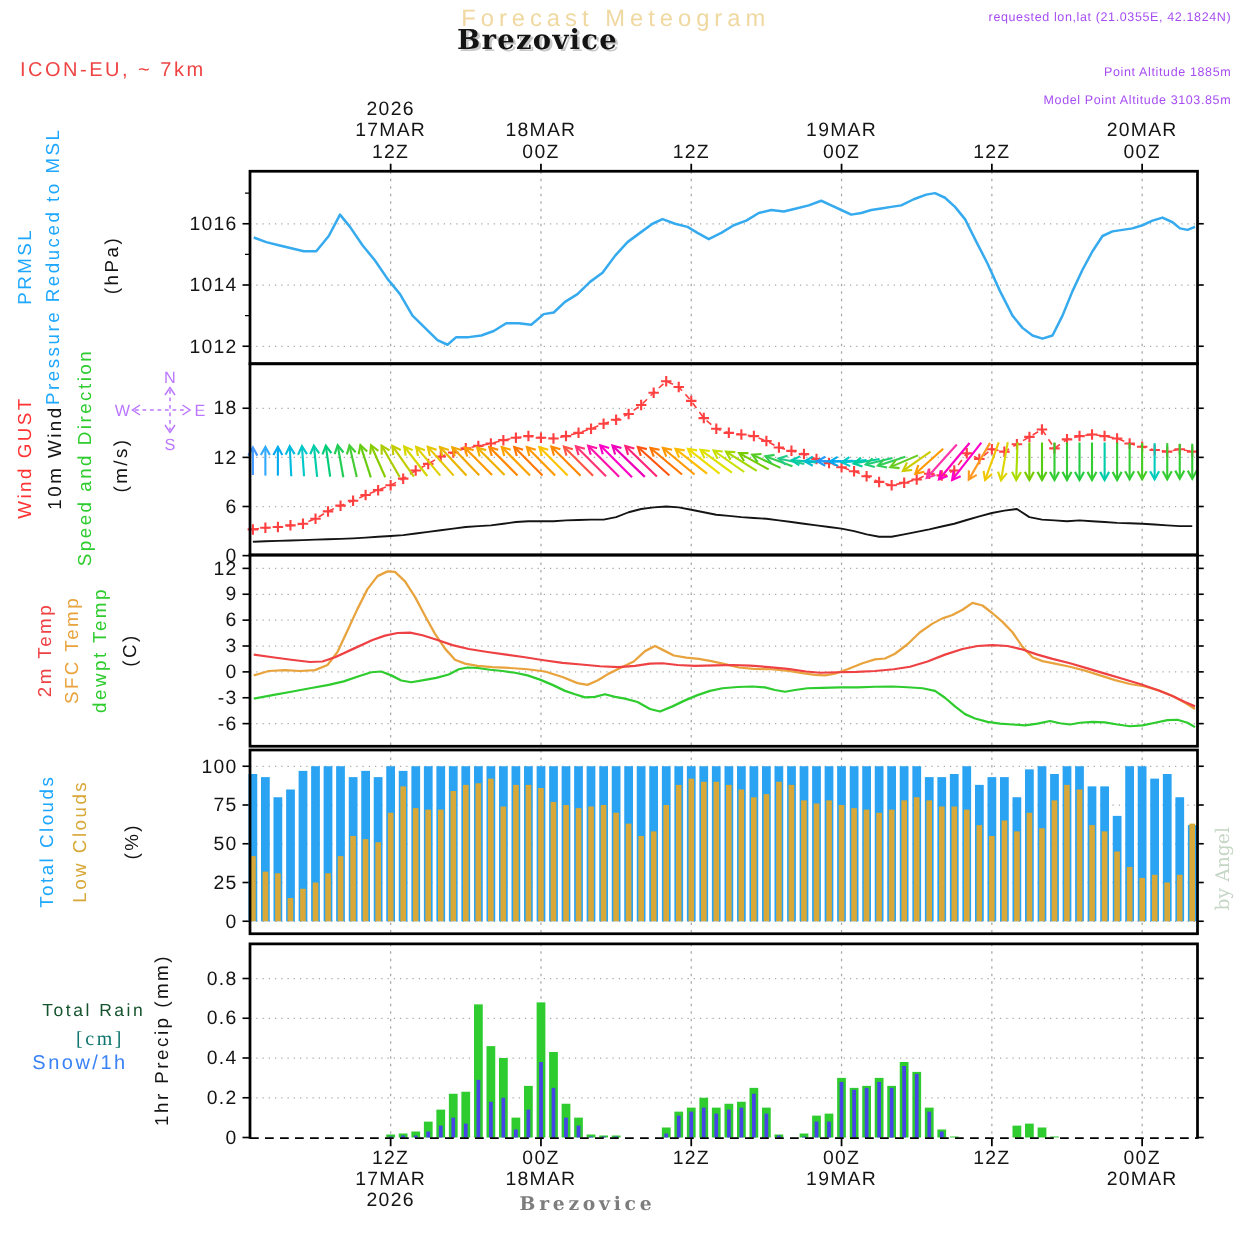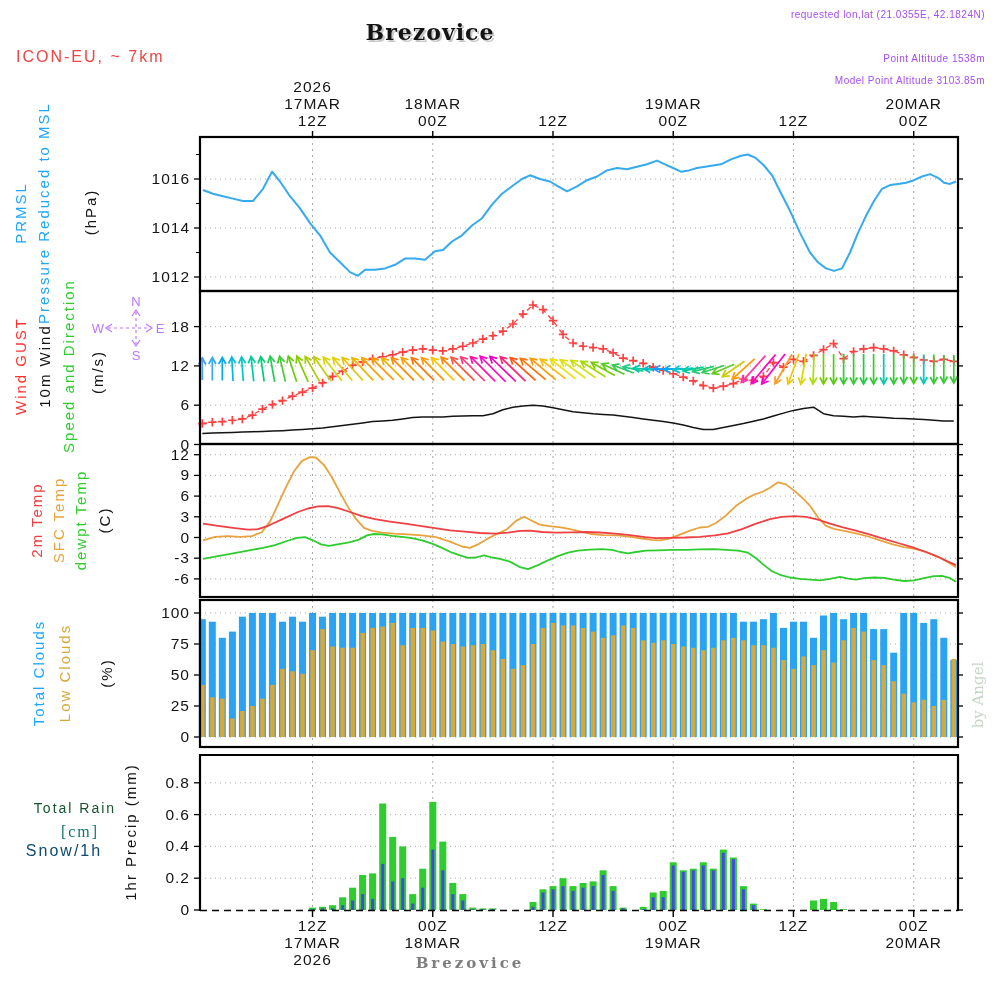--- a/index.html
+++ b/index.html
@@ -19,23 +19,24 @@
   #model-label{left:16px;top:48px;color:#ef4444;font-size:16px;letter-spacing:2px;}
   #watermark{left:978px;top:695px;color:#c5d6c5;font-size:15px;
              font-family:"DejaVu Serif","Liberation Serif",serif;}
   #footer-station{left:470px;top:963px;color:#7d7d7d;font-weight:bold;letter-spacing:3px;
                   font-family:"DejaVu Serif","Liberation Serif",serif;font-size:15px;}
 </style>
 </head>
 <body>
 
 <div id="stage">
+  <div class="abs" id="forecast-title">Forecast Meteogram</div>
   <div class="abs" id="station-title">Brezovice</div>
   <div class="hdr-right" style="top:9px">requested lon,lat (21.0355E, 42.1824N)</div>
-  <div class="hdr-right" style="top:53px">Point Altitude 1538m</div>
+  <div class="hdr-right" style="top:53px">Point Altitude 1885m</div>
   <div class="hdr-right" style="top:75px">Model Point Altitude 3103.85m</div>
   <div class="abs" id="model-label">ICON-EU, ~ 7km</div>
 
   <svg id="chart" width="1000" height="1000">
       <g>
         <line x1="200" y1="277" x2="958" y2="277" stroke="#a8a8a8" stroke-width="1" stroke-dasharray="1 4"></line>
         <line x1="194" y1="277" x2="200" y2="277" stroke="#000" stroke-width="1.3"></line>
         <line x1="958" y1="277" x2="963" y2="277" stroke="#000" stroke-width="1.3"></line>
         <text x="190" y="282" text-anchor="end" font-size="15.5" letter-spacing="1" fill="#141414">1012</text>
         <line x1="200" y1="228" x2="958" y2="228" stroke="#a8a8a8" stroke-width="1" stroke-dasharray="1 4"></line>
@@ -882,20 +883,20 @@
       <div class="abs rot" style="left: 68px; top: 366px; color: rgb(46, 204, 46); font-size: 15px; letter-spacing: 2px;">Speed and Direction</div>
       <div class="abs rot" style="left: 97px; top: 372px; color: rgb(20, 20, 20); font-size: 15px; letter-spacing: 2px;">(m/s)</div>
       <div class="abs rot" style="left: 36px; top: 520px; color: rgb(238, 65, 67); font-size: 15px; letter-spacing: 2px;">2m Temp</div>
       <div class="abs rot" style="left: 58px; top: 520px; color: rgb(232, 163, 61); font-size: 15px; letter-spacing: 2px;">SFC Temp</div>
       <div class="abs rot" style="left: 80px; top: 520px; color: rgb(46, 204, 46); font-size: 15px; letter-spacing: 2px;">dewpt Temp</div>
       <div class="abs rot" style="left: 104px; top: 520px; color: rgb(20, 20, 20); font-size: 15px; letter-spacing: 2px;">(C)</div>
       <div class="abs rot" style="left: 38px; top: 673px; color: rgb(30, 167, 255); font-size: 15px; letter-spacing: 2px;">Total Clouds</div>
       <div class="abs rot" style="left: 64px; top: 673px; color: rgb(216, 168, 56); font-size: 15px; letter-spacing: 2px;">Low Clouds</div>
       <div class="abs rot" style="left: 106px; top: 673px; color: rgb(20, 20, 20); font-size: 15px; letter-spacing: 2px;">(%)</div>
       <div class="abs ctr" style="left: 75px; top: 808px; color: #14532d; font-size: 14px; letter-spacing: 2px;">Total  Rain</div>
-      <div class="abs ctr" style="left: 64px; top: 851px; color: #0c4a6e; font-size: 16px; letter-spacing: 2px;">Snow/1h</div>
+      <div class="abs ctr" style="left: 64px; top: 851px; color: #3b82f6; font-size: 16px; letter-spacing: 2px;">Snow/1h</div>
       <div class="abs ctr" style="left: 80px; top: 832px; color: #0f766e; font-size: 16px; letter-spacing: 2px; font-family: Liberation Serif, serif;">[cm]</div>
       <div class="abs rot" style="left: 130px; top: 832px; color: rgb(20, 20, 20); font-size: 15px; letter-spacing: 2px;">1hr Precip (mm)</div>
     </div>
 
   <div class="abs rot" id="watermark">by Angel</div>
   <div class="abs ctr" id="footer-station">Brezovice</div>
 </div>
 
 </body></html>

